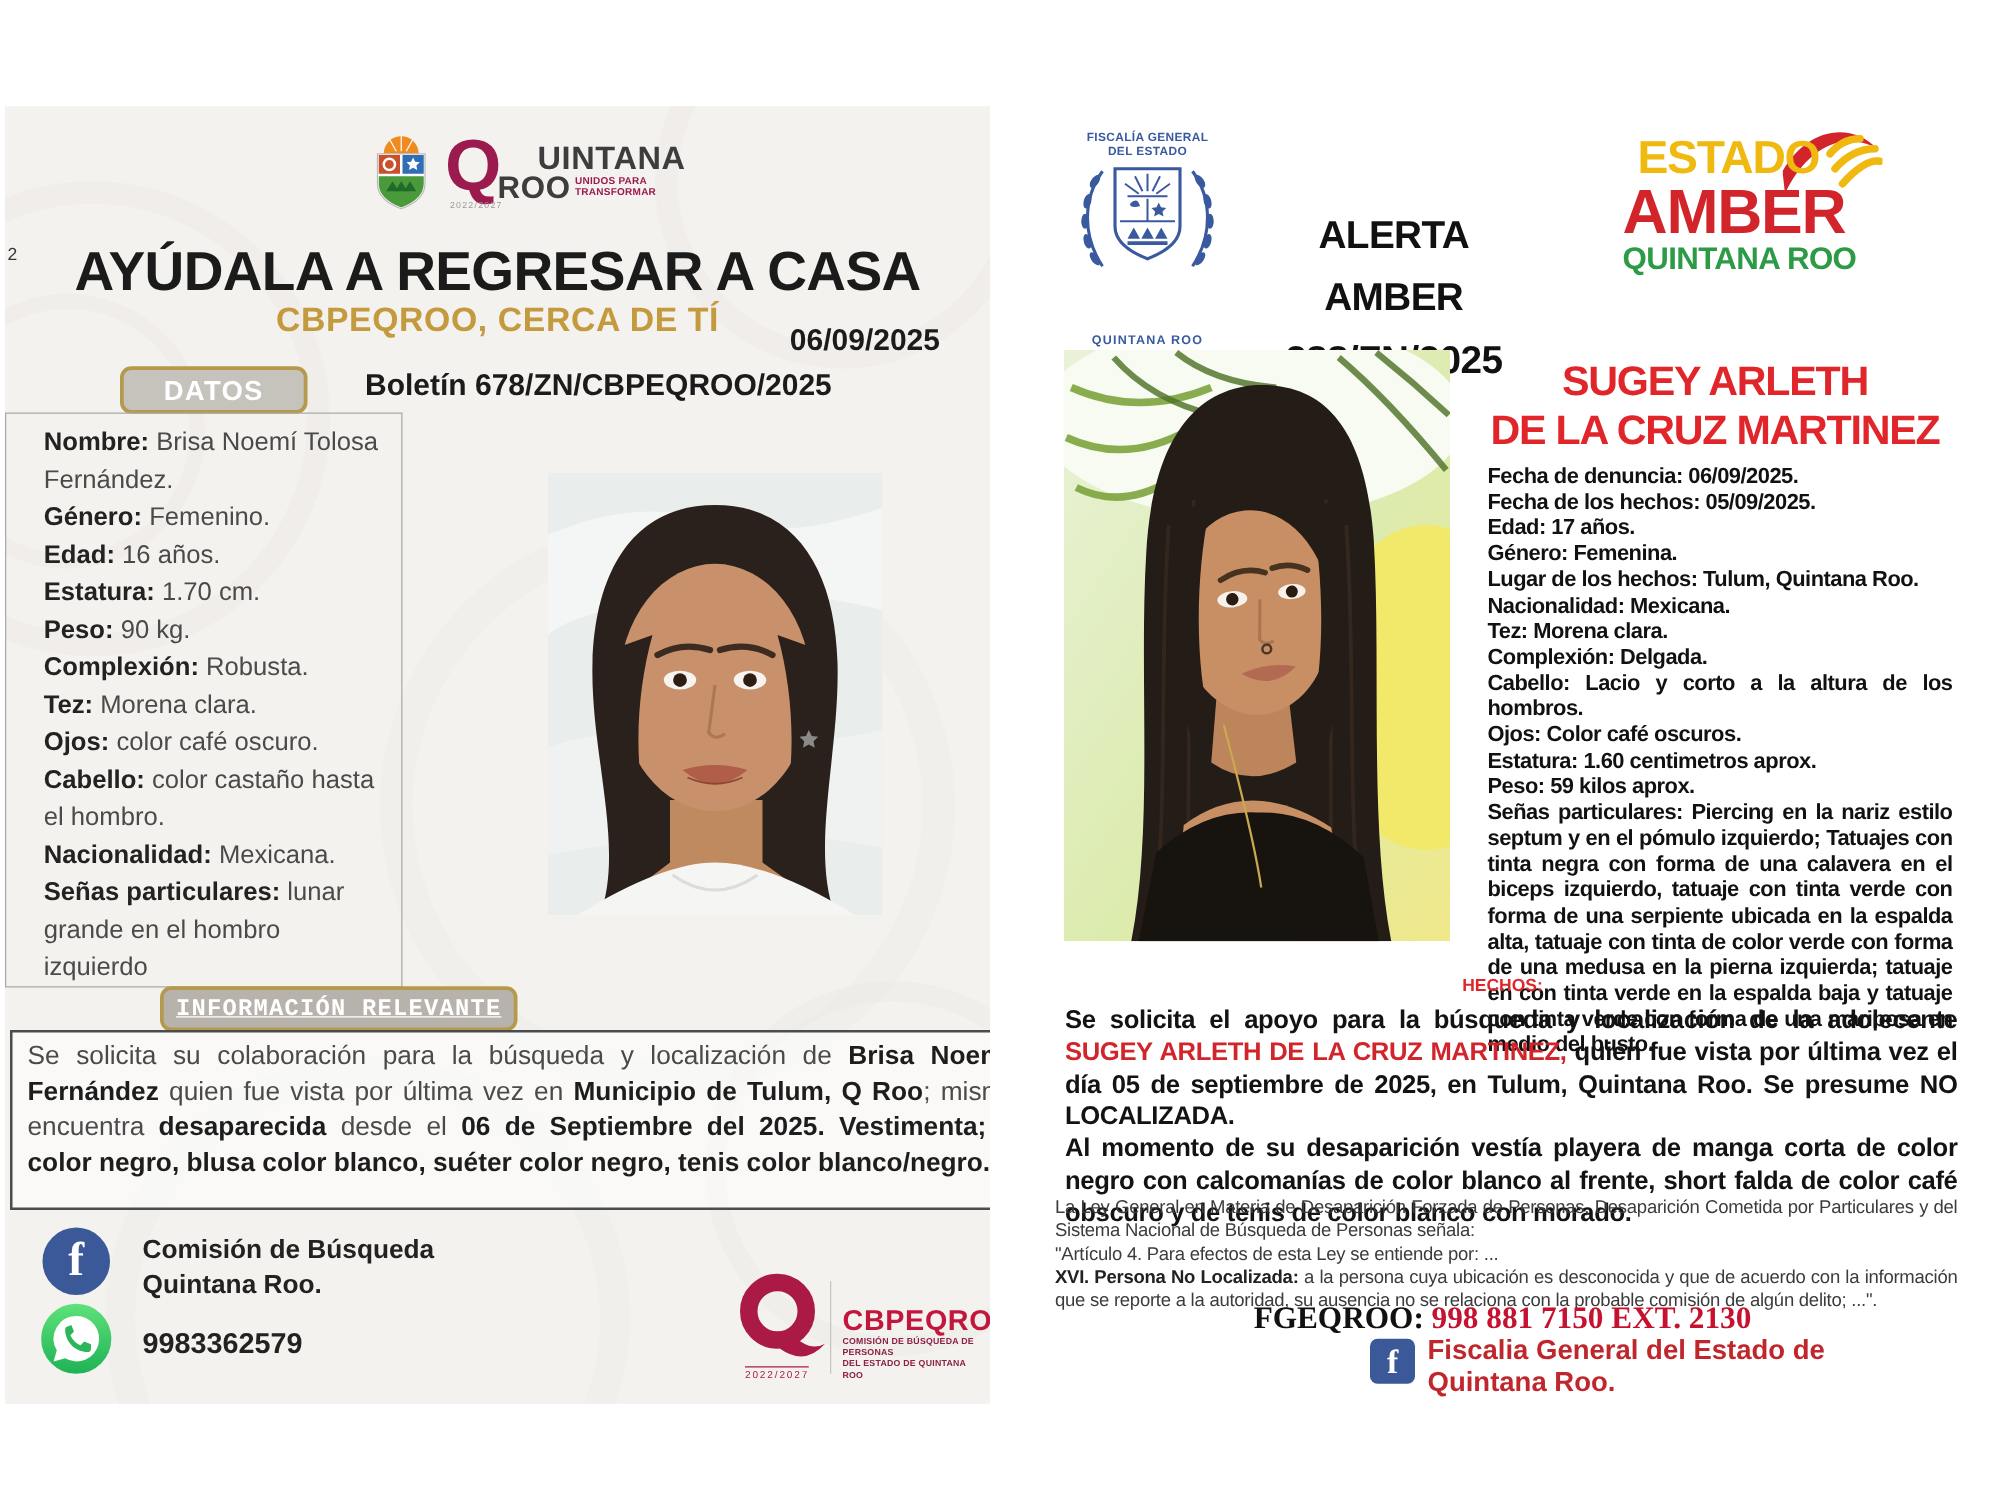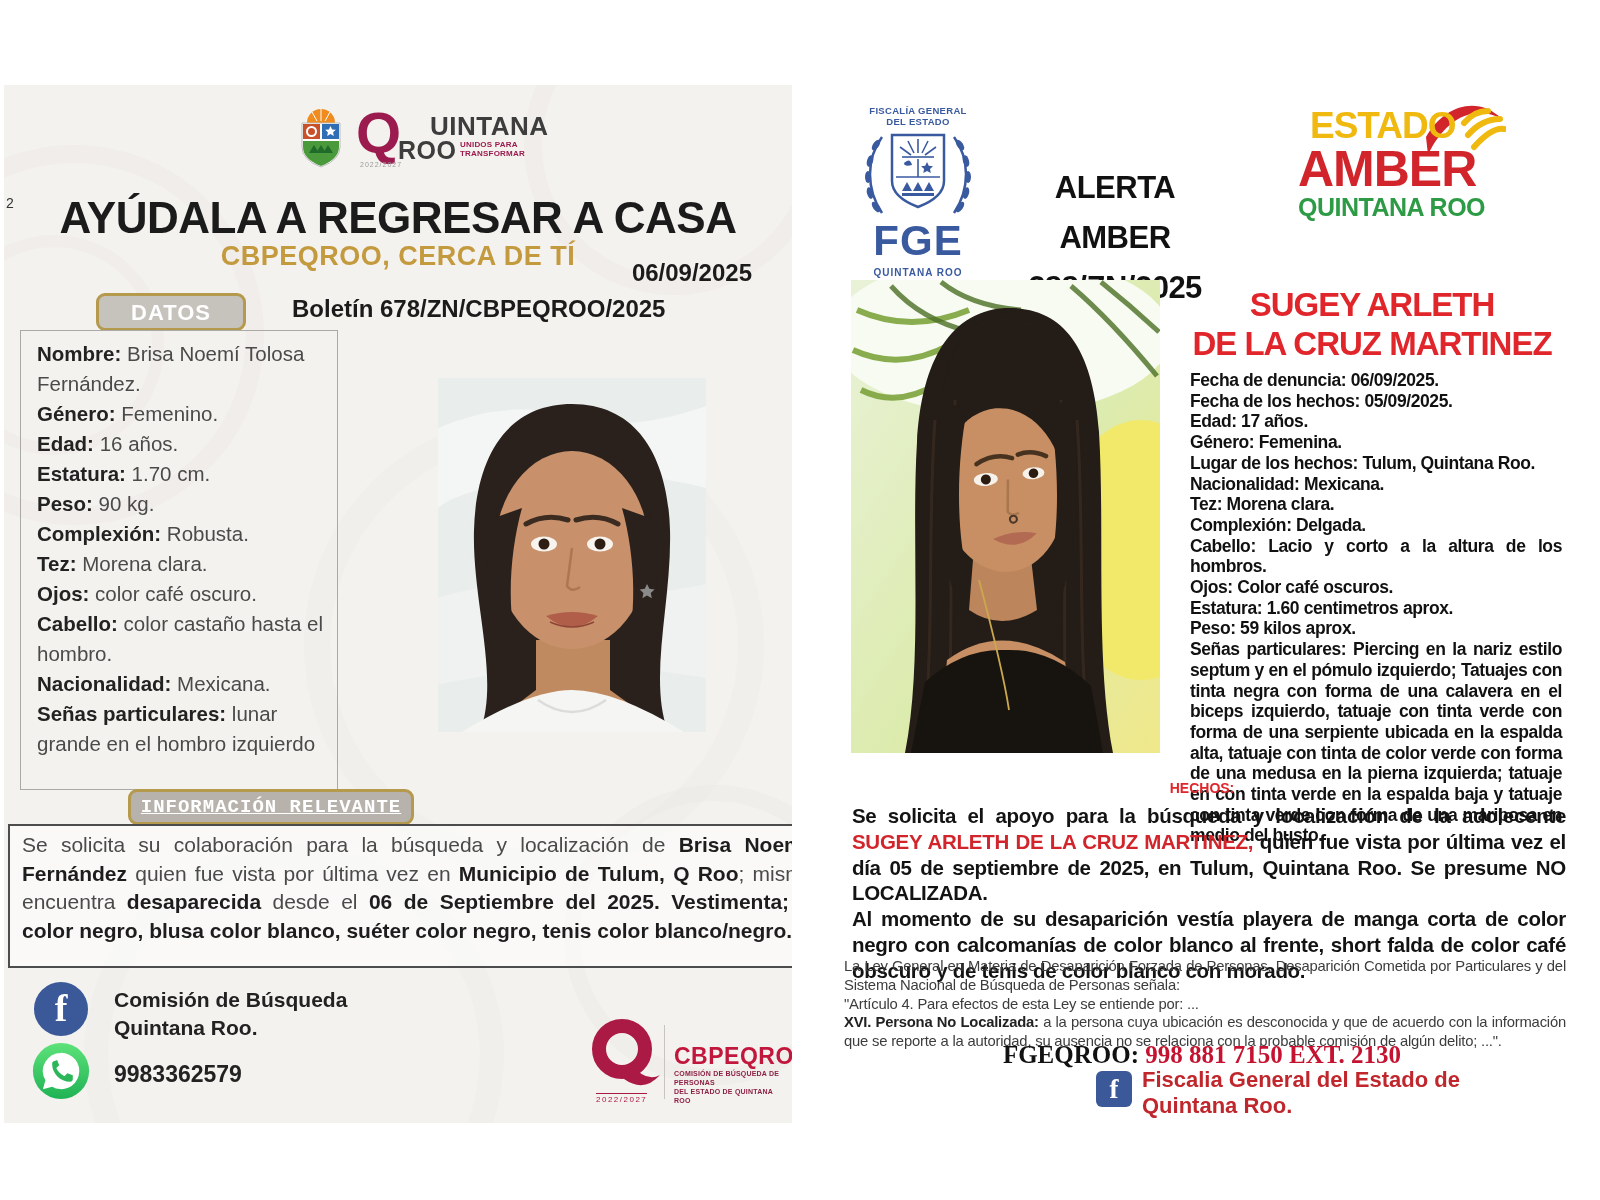--- a/index.html
+++ b/index.html
@@ -21,21 +21,21 @@
   .qr-tag { position:absolute; left:104px; top:29px; font-size:8px; font-weight:700; color:#9b1b4e; line-height:9px; letter-spacing:.2px; }
   .qr-years { position:absolute; left:4px; top:50px; font-size:7px; color:#9a9a9a; letter-spacing:1px; }
 
   .l-title { left:0; top:108px; width:788px; text-align:center; font-size:44px; font-weight:800; color:#1b1b1b; letter-spacing:-.5px; }
   .l-subtitle { left:0; top:156px; width:788px; text-align:center; font-size:27px; font-weight:700; color:#c49a3f; letter-spacing:.5px; }
   .l-date { left:388px; top:174px; width:360px; text-align:right; font-size:24px; font-weight:700; color:#1b1b1b; }
   .l-bulletin { left:288px; top:210px; width:460px; font-size:24px; font-weight:700; color:#1b1b1b; }
 
   .badge { border:3px solid #b5994d; background:#c6c2bc; color:#fff; text-align:center; border-radius:9px; }
   .datos-badge { left:92px; top:208px; width:150px; height:38px; font-size:22px; font-weight:800; line-height:33px; letter-spacing:1px; }
-  .datos-box { left:16px; top:245px; width:318px; height:460px; border:1px solid #a9aaa6; padding:8px 10px 0 16px; }
+  .datos-box { left:0; top:245px; width:318px; height:460px; border:1px solid #a9aaa6; padding:8px 10px 0 30px; }
   .datos-box p { font-size:20.5px; line-height:30px; color:#4a4a4a; }
   .datos-box b { color:#222; font-weight:800; }
 
   .photo-l { left:434px; top:293px; width:268px; height:354px; }
 
   .info-badge { left:124px; top:704px; width:286px; height:36px; font-family:"Liberation Mono","DejaVu Sans Mono",monospace; font-size:19px; font-weight:700; line-height:31px; letter-spacing:1px; background:#b7b2ab;text-decoration:underline; }
   .info-box { left:4px; top:739px; width:894px; height:144px; border:2px solid #4c4c4c; background:rgba(255,255,255,.55); padding:5px 12px 0 12px; text-align:justify; }
   .info-box span { font-size:21px; line-height:28.5px; color:#4a4a4a; }
   .info-box span.b { font-weight:800; color:#1d1d1d; }
 
@@ -245,21 +245,20 @@
       <line x1="40" y1="48" x2="84" y2="48" stroke="#3a5aa0" stroke-width="1.6"></line>
       <path d="M48 34 q6 -6 8 2 q-8 2 -8 -2 Z" fill="#3a5aa0"></path>
       <path d="M71 33 l1.8 3.8 4.2.5 -3 2.8 .8 4 -3.8 -2 -3.7 2 .8 -4 -3 -2.8 4.1 -.5 Z" fill="#3a5aa0"></path>
       <g fill="#3a5aa0">
         <path d="M46 62 l5 -9 5 9 Z"></path>
           <path d="M57 62 l5 -9 5 9 Z"></path>
           <path d="M68 62 l5 -9 5 9 Z"></path>
         <rect x="46" y="64" width="32" height="3"></rect>
       </g>
     </svg>
-    <div class="abs fge-acr">FGE</div>
     <div class="abs fge-foot">QUINTANA ROO</div>
 
     <div class="abs r-alert-title">
       <span>ALERTA AMBER</span><br>
       <span>288/ZN/2025</span>
     </div>
 
     <div class="abs aa-logo">
       <svg class="aa-swoosh" width="80" height="70" viewBox="0 0 80 70">
         <path d="M2 62 C18 28 46 10 76 26 C52 2 18 12 0 44 Z" fill="#d2252b"></path>

